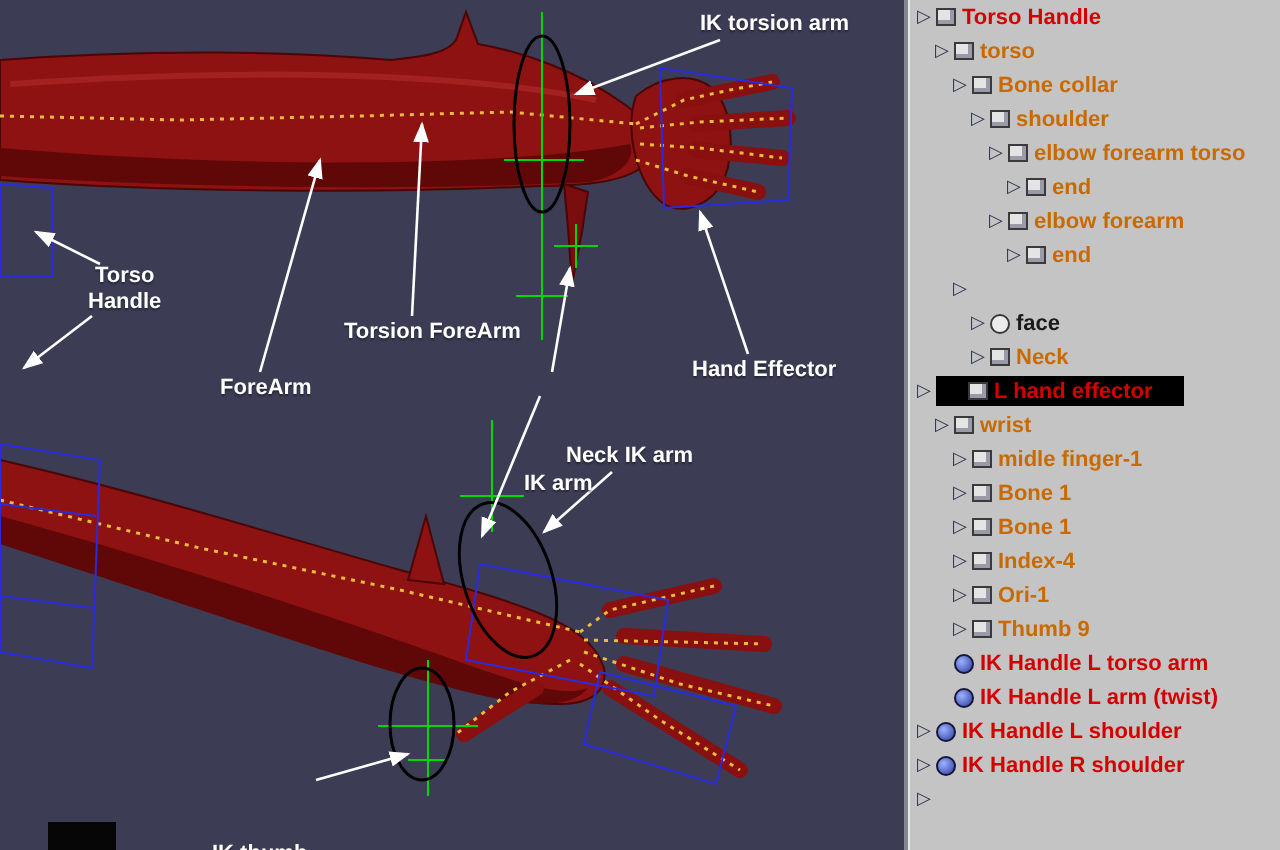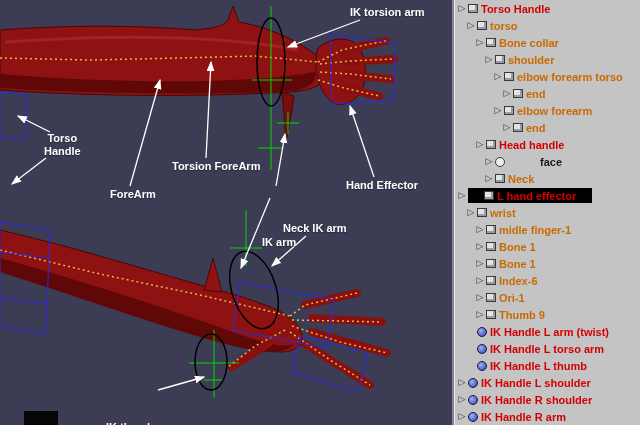--- a/index.html
+++ b/index.html
@@ -35,21 +35,21 @@
   }
   .node-icon{width:10px;height:9px;flex:none;margin-right:3px;box-sizing:border-box;}
   .node-icon.cube{background:#e4e4e4;border:1px solid #3a3a3a;box-shadow:inset -2px -2px 0 #9a9aa8;}
   .node-icon.circle{background:#ececec;border:1px solid #3a3a3a;border-radius:50%;height:10px;}
   .node-icon.ik{background:radial-gradient(circle at 35% 35%, #9db1ff, #2c3e9e);border:1px solid #16163a;border-radius:50%;height:10px;}
   .content{display:flex;align-items:center;height:15px;padding:0 3px 0 0;}
   .row.selected .content{background:var(--sel-bg,#000);padding:0 16px;}
   .node-label{font-size:11px;font-weight:bold;letter-spacing:0;}
   .node-label.handle{color:var(--handle,#d40000);}
   .node-label.joint{color:var(--joint,#c96a00);}
-  .node-label.object{color:#1a1a1a;margin-left:32px;}
+  .node-label.object{color:#1a1a1a;}
 </style>
 </head>
 <body>
 
 <div id="root">
 
   <div id="viewport">
     <svg width="452" height="425" viewBox="0 0 452 425">
       <defs>
         <marker id="arw" markerWidth="9" markerHeight="7" refX="7" refY="3" orient="auto">
@@ -215,24 +215,20 @@
         </div>
         <div class="row" style="padding-left: 48px;">
           <span class="expander">▷</span>
           <span class="content">
             <span class="node-icon cube"></span>
             <span class="node-label joint">end</span>
           </span>
         </div>
         <div class="row" style="padding-left: 21px;">
           <span class="expander">▷</span>
-          <span class="content">
-            <span class="node-icon cube"></span>
-            <span class="node-label handle">Head handle</span>
-          </span>
         </div>
         <div class="row" style="padding-left: 30px;">
           <span class="expander">▷</span>
           <span class="content">
             <span class="node-icon circle"></span>
             <span class="node-label object">face</span>
           </span>
         </div>
         <div class="row" style="padding-left: 30px;">
           <span class="expander">▷</span>
@@ -273,75 +269,64 @@
           <span class="expander">▷</span>
           <span class="content">
             <span class="node-icon cube"></span>
             <span class="node-label joint">Bone 1</span>
           </span>
         </div>
         <div class="row" style="padding-left: 21px;">
           <span class="expander">▷</span>
           <span class="content">
             <span class="node-icon cube"></span>
-            <span class="node-label joint">Index-6</span>
+            <span class="node-label joint">Index-4</span>
           </span>
         </div>
         <div class="row" style="padding-left: 21px;">
           <span class="expander">▷</span>
           <span class="content">
             <span class="node-icon cube"></span>
             <span class="node-label joint">Ori-1</span>
           </span>
         </div>
         <div class="row" style="padding-left: 21px;">
           <span class="expander">▷</span>
           <span class="content">
             <span class="node-icon cube"></span>
             <span class="node-label joint">Thumb 9</span>
           </span>
         </div>
         <div class="row" style="padding-left: 12px;">
           <span class="expander"></span>
           <span class="content">
             <span class="node-icon ik"></span>
-            <span class="node-label handle">IK Handle L arm (twist)</span>
+            <span class="node-label handle">IK Handle L torso arm</span>
           </span>
         </div>
         <div class="row" style="padding-left: 12px;">
           <span class="expander"></span>
           <span class="content">
             <span class="node-icon ik"></span>
-            <span class="node-label handle">IK Handle L torso arm</span>
-          </span>
-        </div>
-        <div class="row" style="padding-left: 12px;">
-          <span class="expander"></span>
-          <span class="content">
-            <span class="node-icon ik"></span>
-            <span class="node-label handle">IK Handle L thumb</span>
+            <span class="node-label handle">IK Handle L arm (twist)</span>
           </span>
         </div>
         <div class="row" style="padding-left: 3px;">
           <span class="expander">▷</span>
           <span class="content">
             <span class="node-icon ik"></span>
             <span class="node-label handle">IK Handle L shoulder</span>
           </span>
         </div>
         <div class="row" style="padding-left: 3px;">
           <span class="expander">▷</span>
           <span class="content">
             <span class="node-icon ik"></span>
             <span class="node-label handle">IK Handle R shoulder</span>
           </span>
         </div>
         <div class="row" style="padding-left: 3px;">
           <span class="expander">▷</span>
-          <span class="content">
-            <span class="node-icon ik"></span>
-            <span class="node-label handle">IK Handle R arm</span>
-          </span>
         </div>
       </div>
   </div>
 
 </div>
 
 </body></html>

